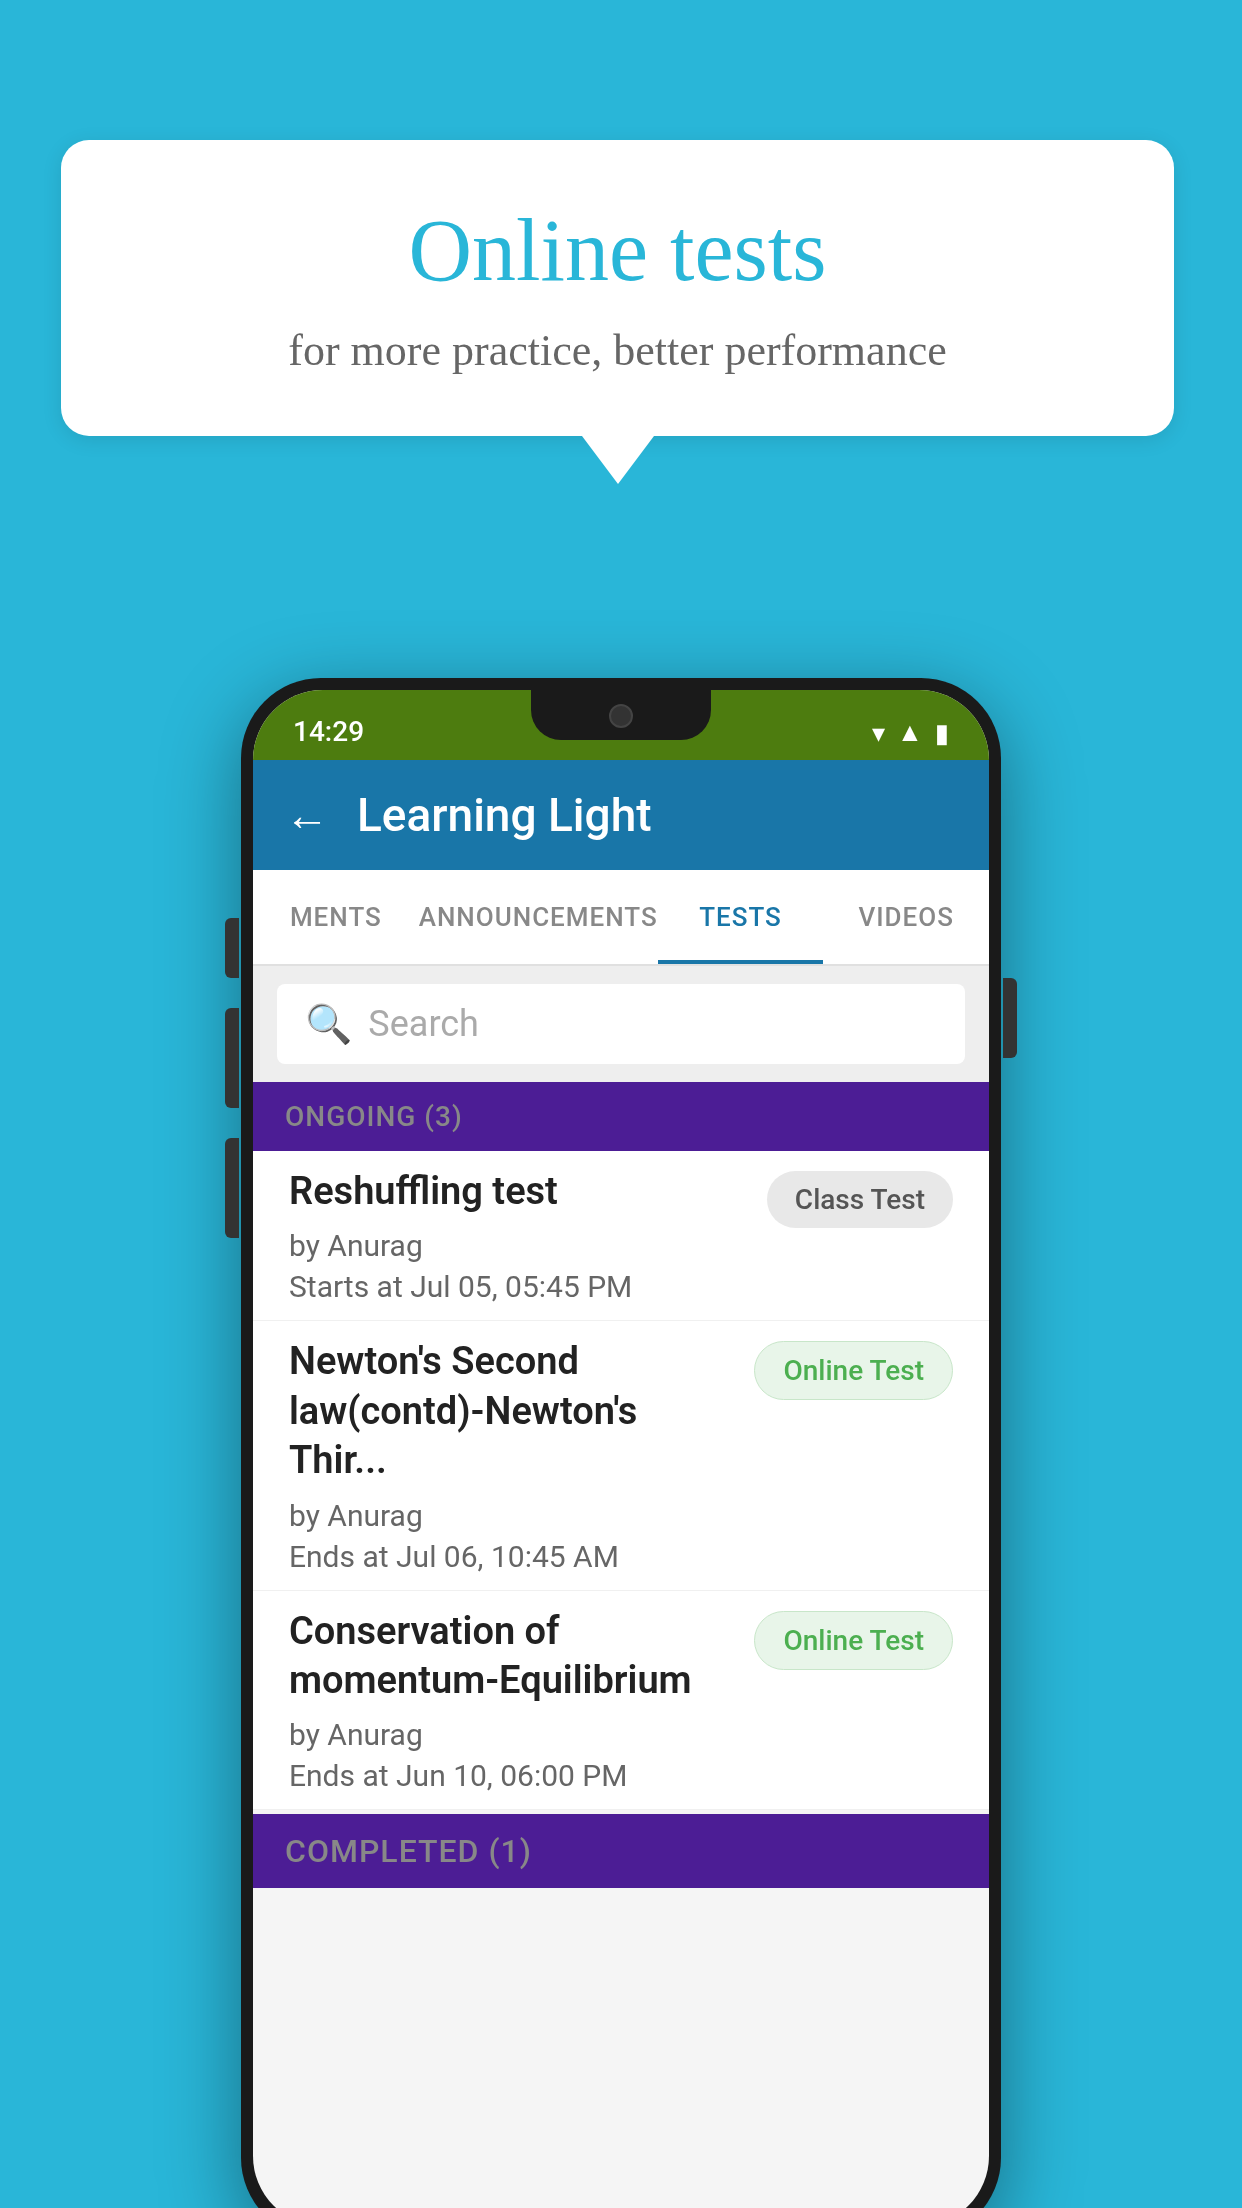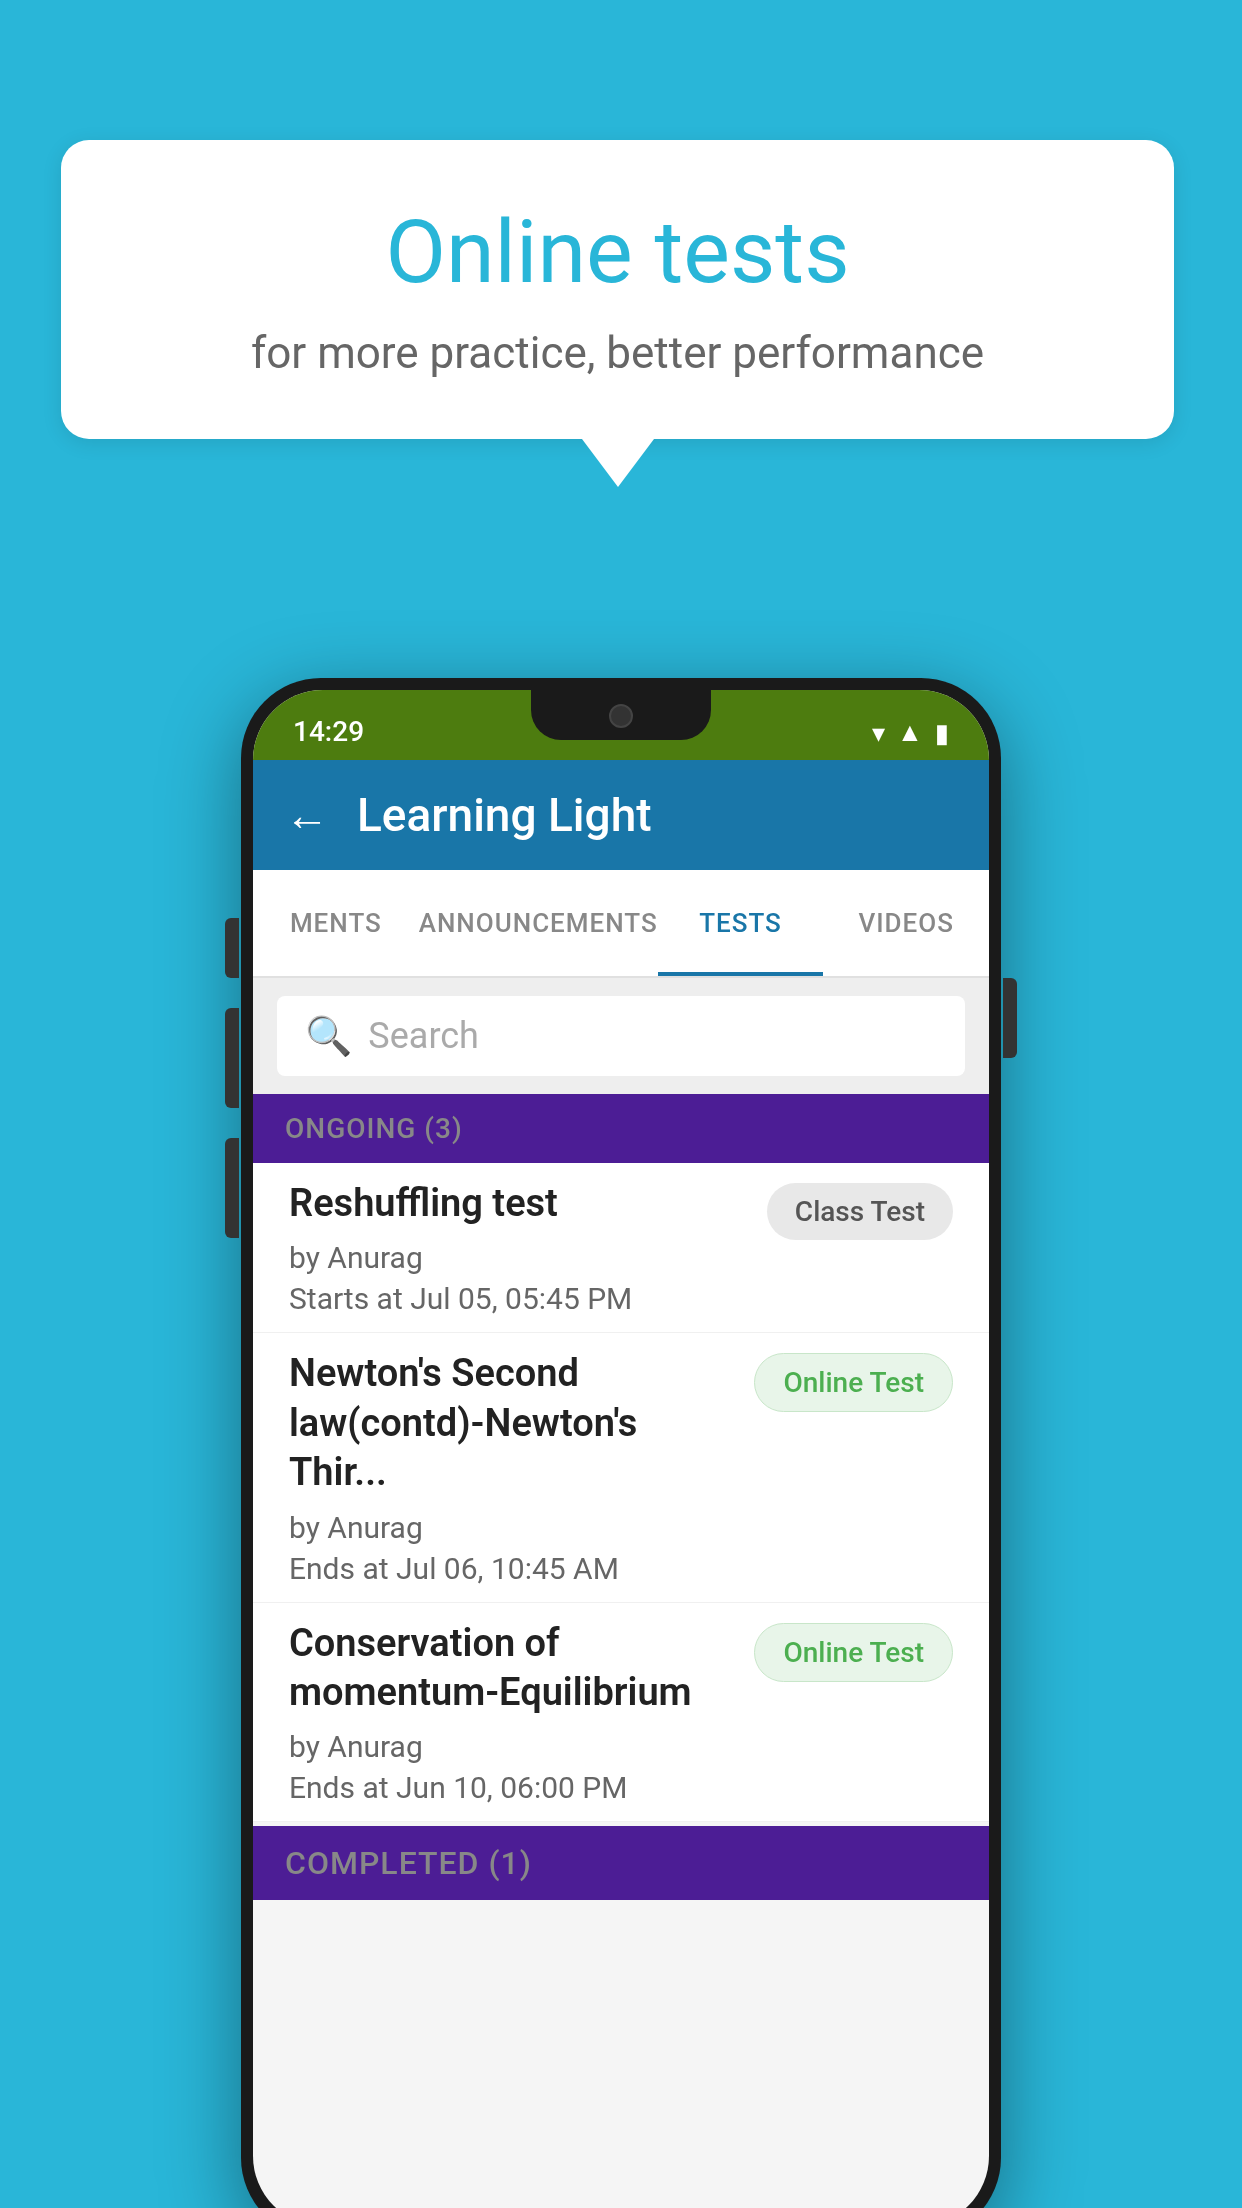--- a/index.html
+++ b/index.html
@@ -16,20 +16,21 @@
 
     
     .speech-bubble-wrapper {
       position: absolute;
       top: 140px;
       left: 61px;
       right: 68px;
       display: flex;
       flex-direction: column;
       align-items: center;
+      font-family: Liberation Serif, serif;
     }
 
     .speech-bubble {
       background: white;
       border-radius: 28px;
       padding: 60px 80px;
       width: 100%;
       text-align: center;
       box-shadow: 0 4px 20px rgba(0,0,0,0.1);
     }
@@ -151,21 +152,21 @@
 
     .app-bar-title {
       color: white;
       font-size: 46px;
       font-weight: 500;
     }
 
     
     .tabs-bar {
       background: white;
-      height: 108px;
+      height: 96px;
       display: flex;
       align-items: stretch;
       border-bottom: 2px solid #e0e0e0;
       overflow: hidden;
     }
 
     .tab-item {
       flex: 1;
       display: flex;
       align-items: center;

